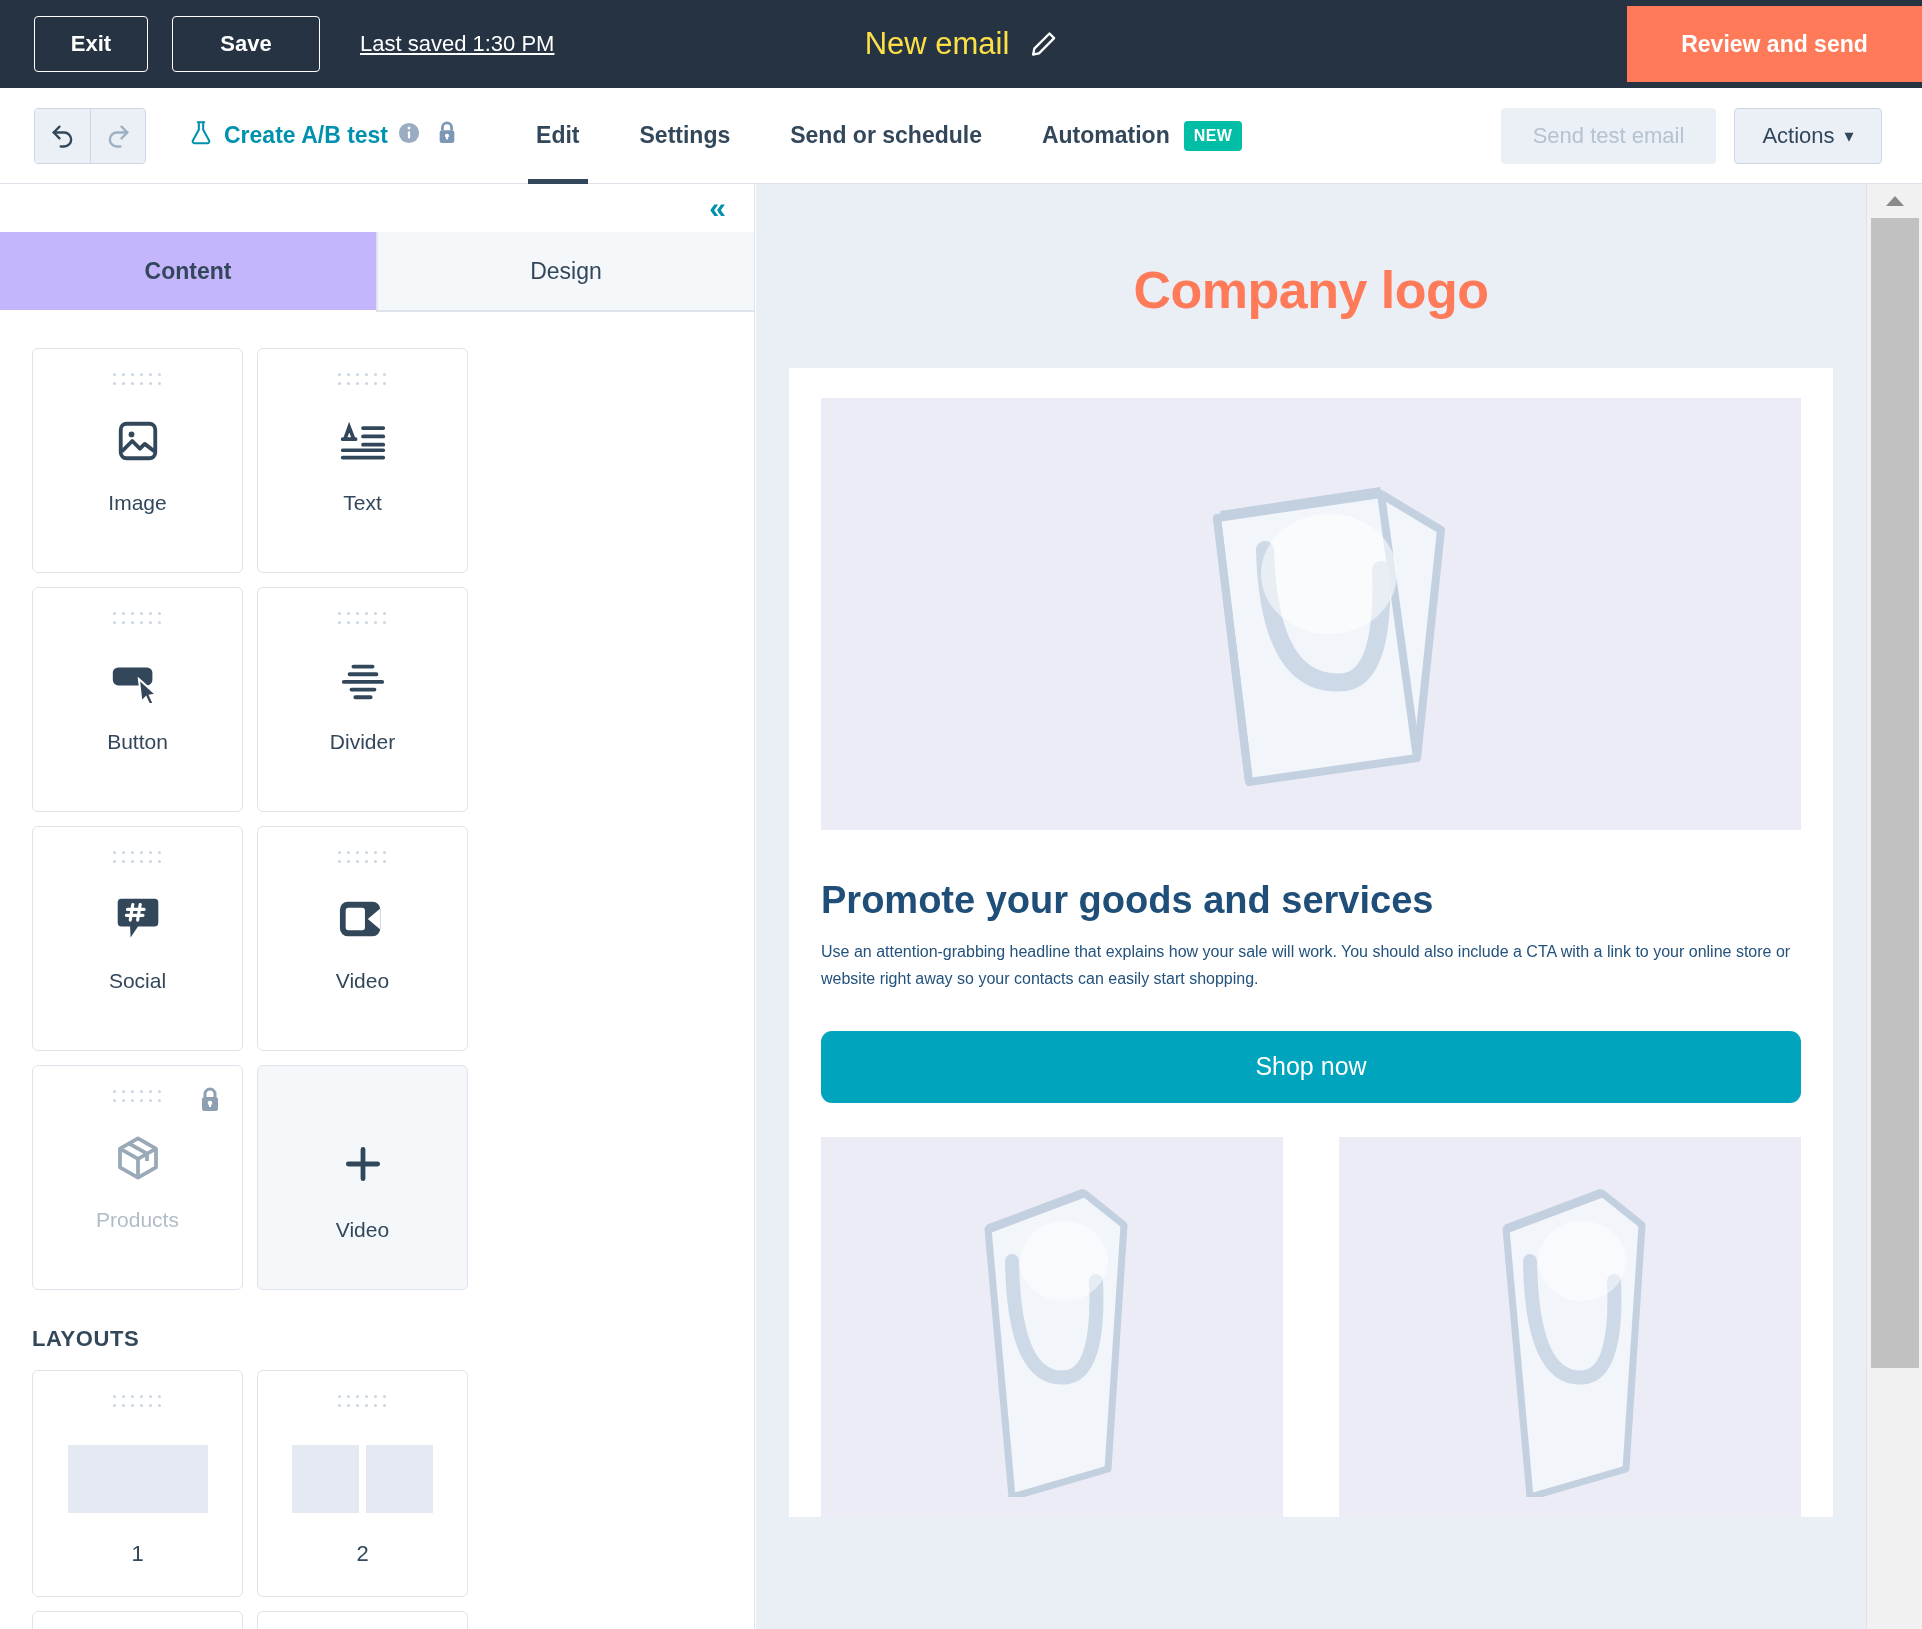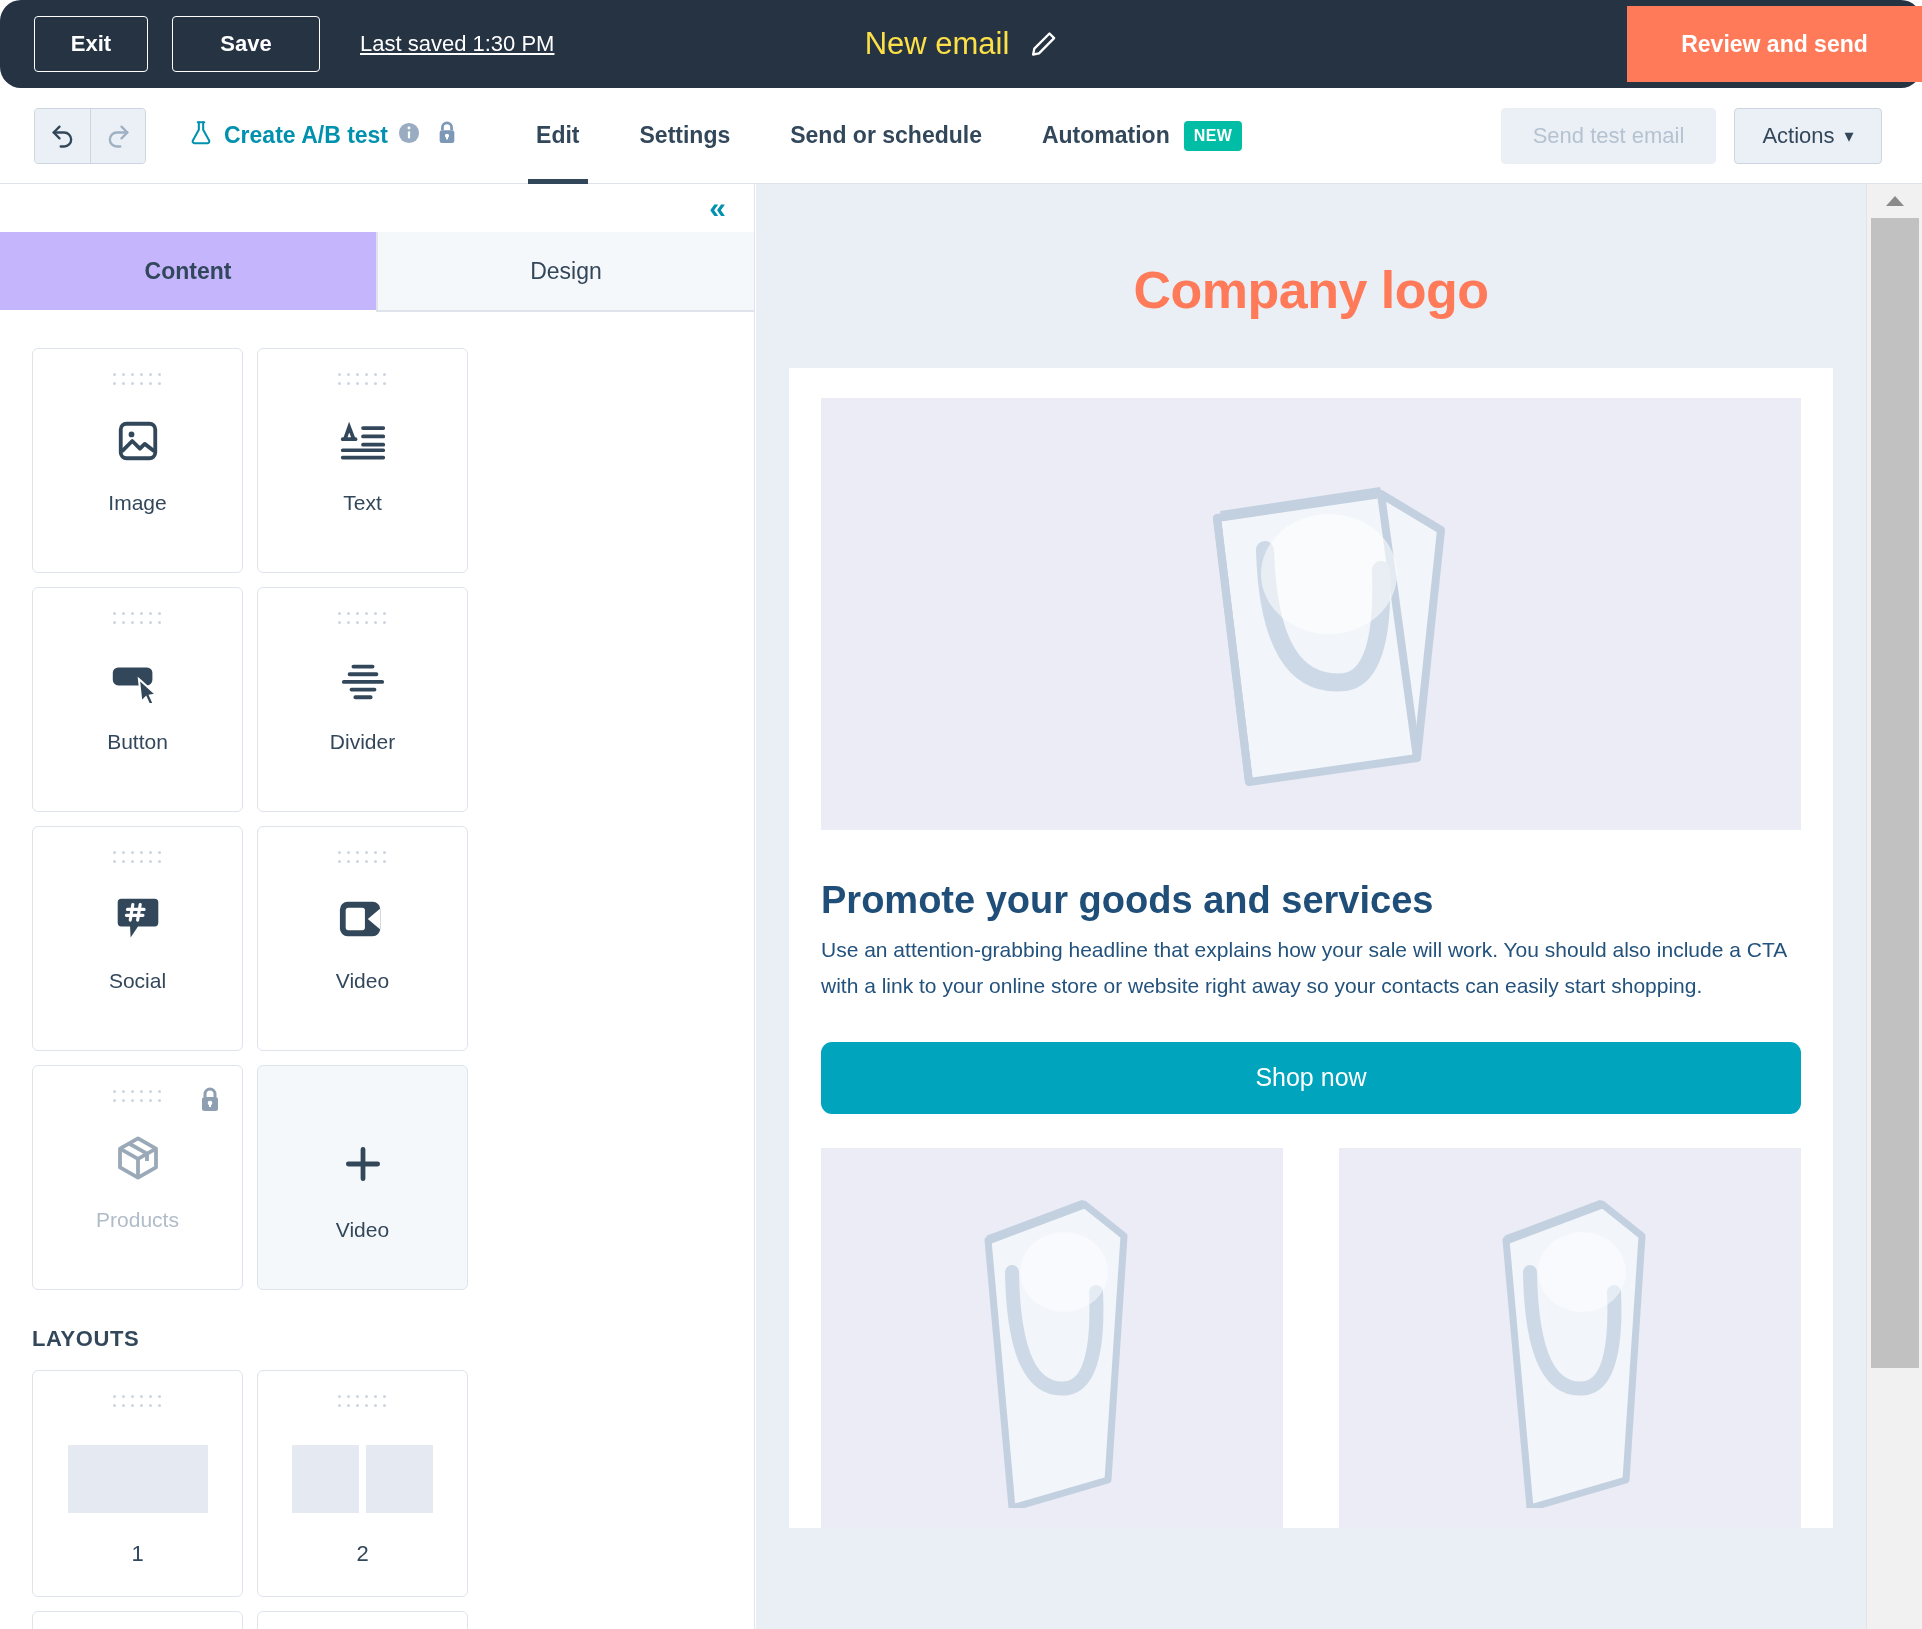--- a/index.html
+++ b/index.html
@@ -6,21 +6,21 @@
   html, body {
     width: 1922px; height: 1629px;
     font-family: "Liberation Sans", sans-serif;
     background: #fff; overflow: hidden;
   }
   body { position: relative; }
 
   
   .topbar {
     position: absolute; top: 0; left: 0; width: 1922px; height: 88px;
-    background: #253342; display: flex; align-items: center; border-radius: 21px;
+    background: #253342; display: flex; align-items: center;
   }
   .tb-btn {
     height: 56px; min-width: 114px; padding: 0 20px;
     border: 1px solid #ffffff; border-radius: 4px;
     background: transparent; color: #ffffff;
     font-size: 22px; font-weight: bold;
     font-family: "Liberation Sans", sans-serif;
     cursor: pointer; display:flex; align-items:center; justify-content:center;
   }
   .tb-btn.exit { margin-left: 34px; }
@@ -165,21 +165,21 @@
   .email-card { background: #ffffff; margin: 0 33px; padding: 30px 32px 0 32px; }
   .hero-img {
     width: 100%; height: 432px; background: #ebecf6;
     display: flex; align-items: center; justify-content: center;
   }
   .email-h2 {
     margin-top: 48px; font-size: 38px; font-weight: bold; color: #1f4e79;
     line-height: 1.2;
   }
   .email-p {
-    margin-top: 8px; font-size: 21px; color: #23527c; line-height: 1.72;
+    margin-top: 14px; font-size: 16px; color: #23527c; line-height: 1.72;
   }
   .cta {
     margin-top: 38px; width: 100%; height: 72px; background: #00a4bd;
     color: #ffffff; border: none; border-radius: 11px;
     font-size: 25px; font-family: "Liberation Sans", sans-serif; cursor: pointer;
     display: flex; align-items: center; justify-content: center;
   }
   .two-col { margin-top: 34px; display: flex; gap: 56px; }
   .col-img { flex: 1; height: 380px; background: #ebecf6;
              display: flex; align-items: flex-start; justify-content: center; overflow: hidden;}

